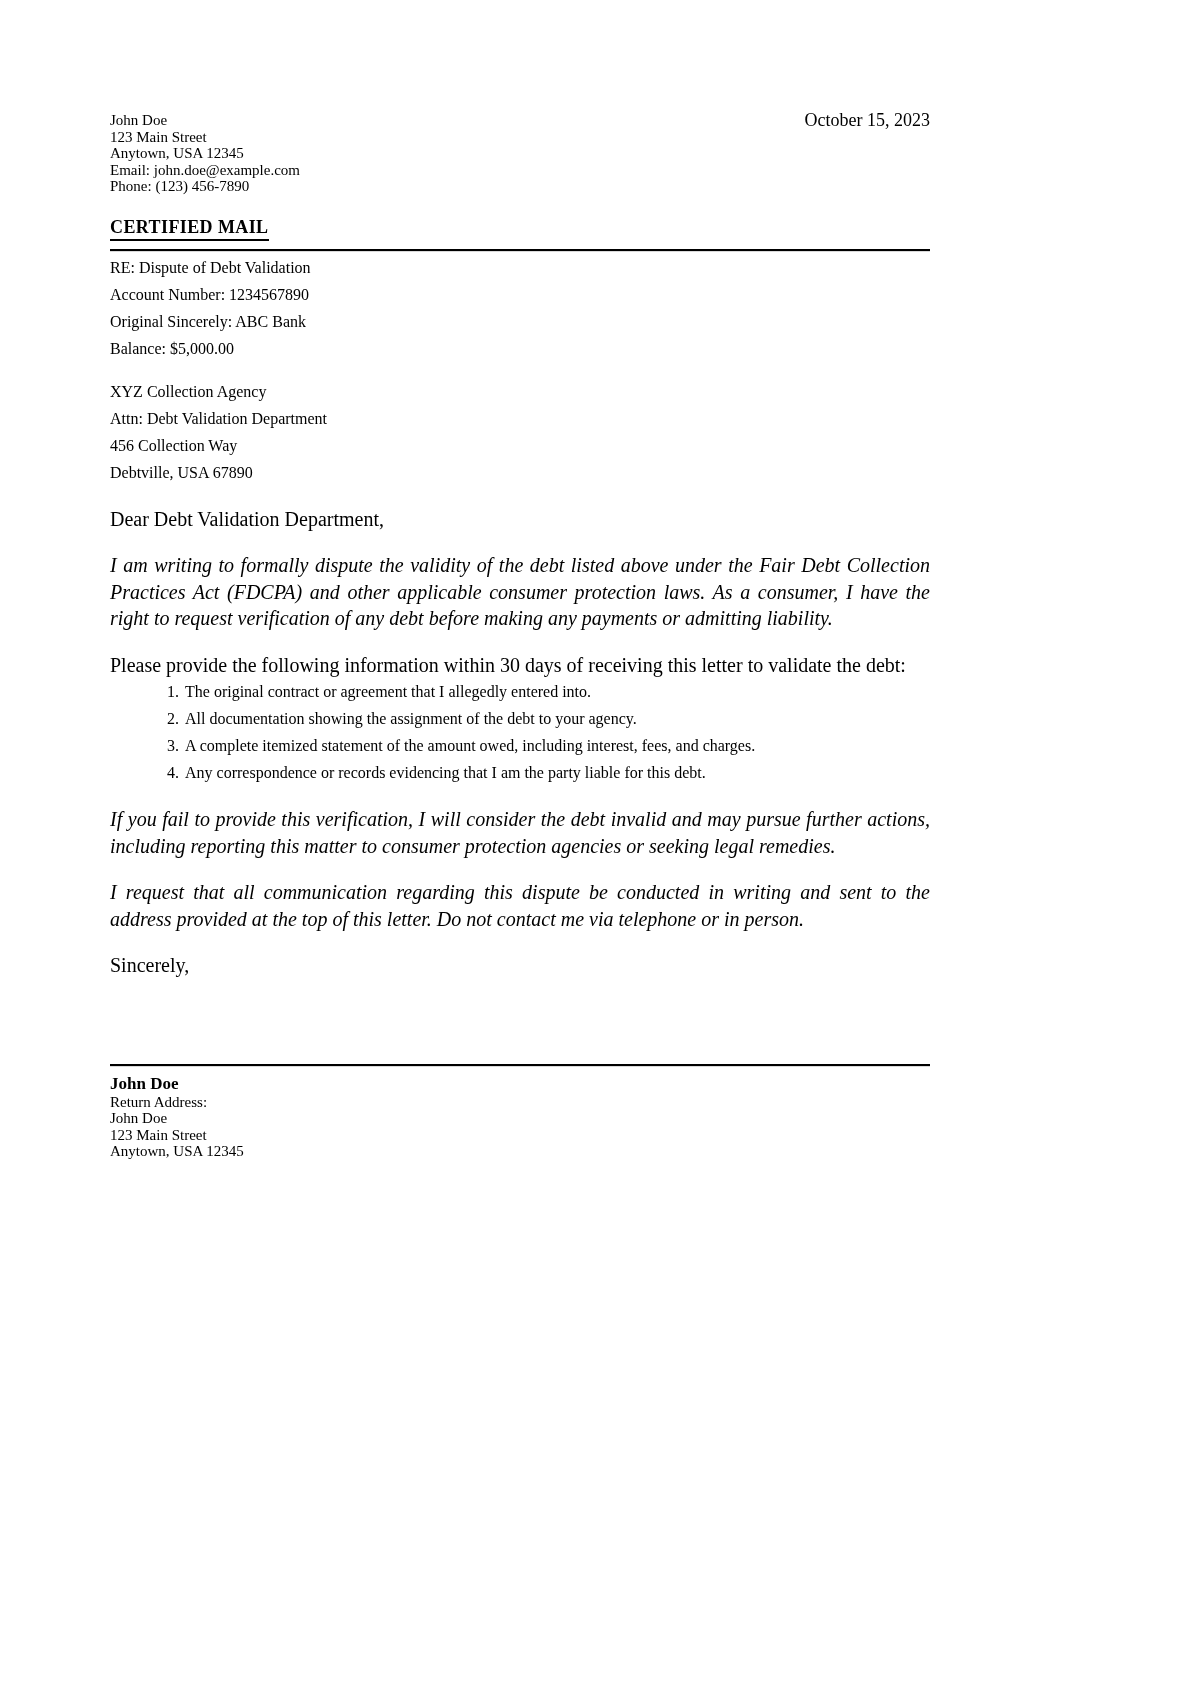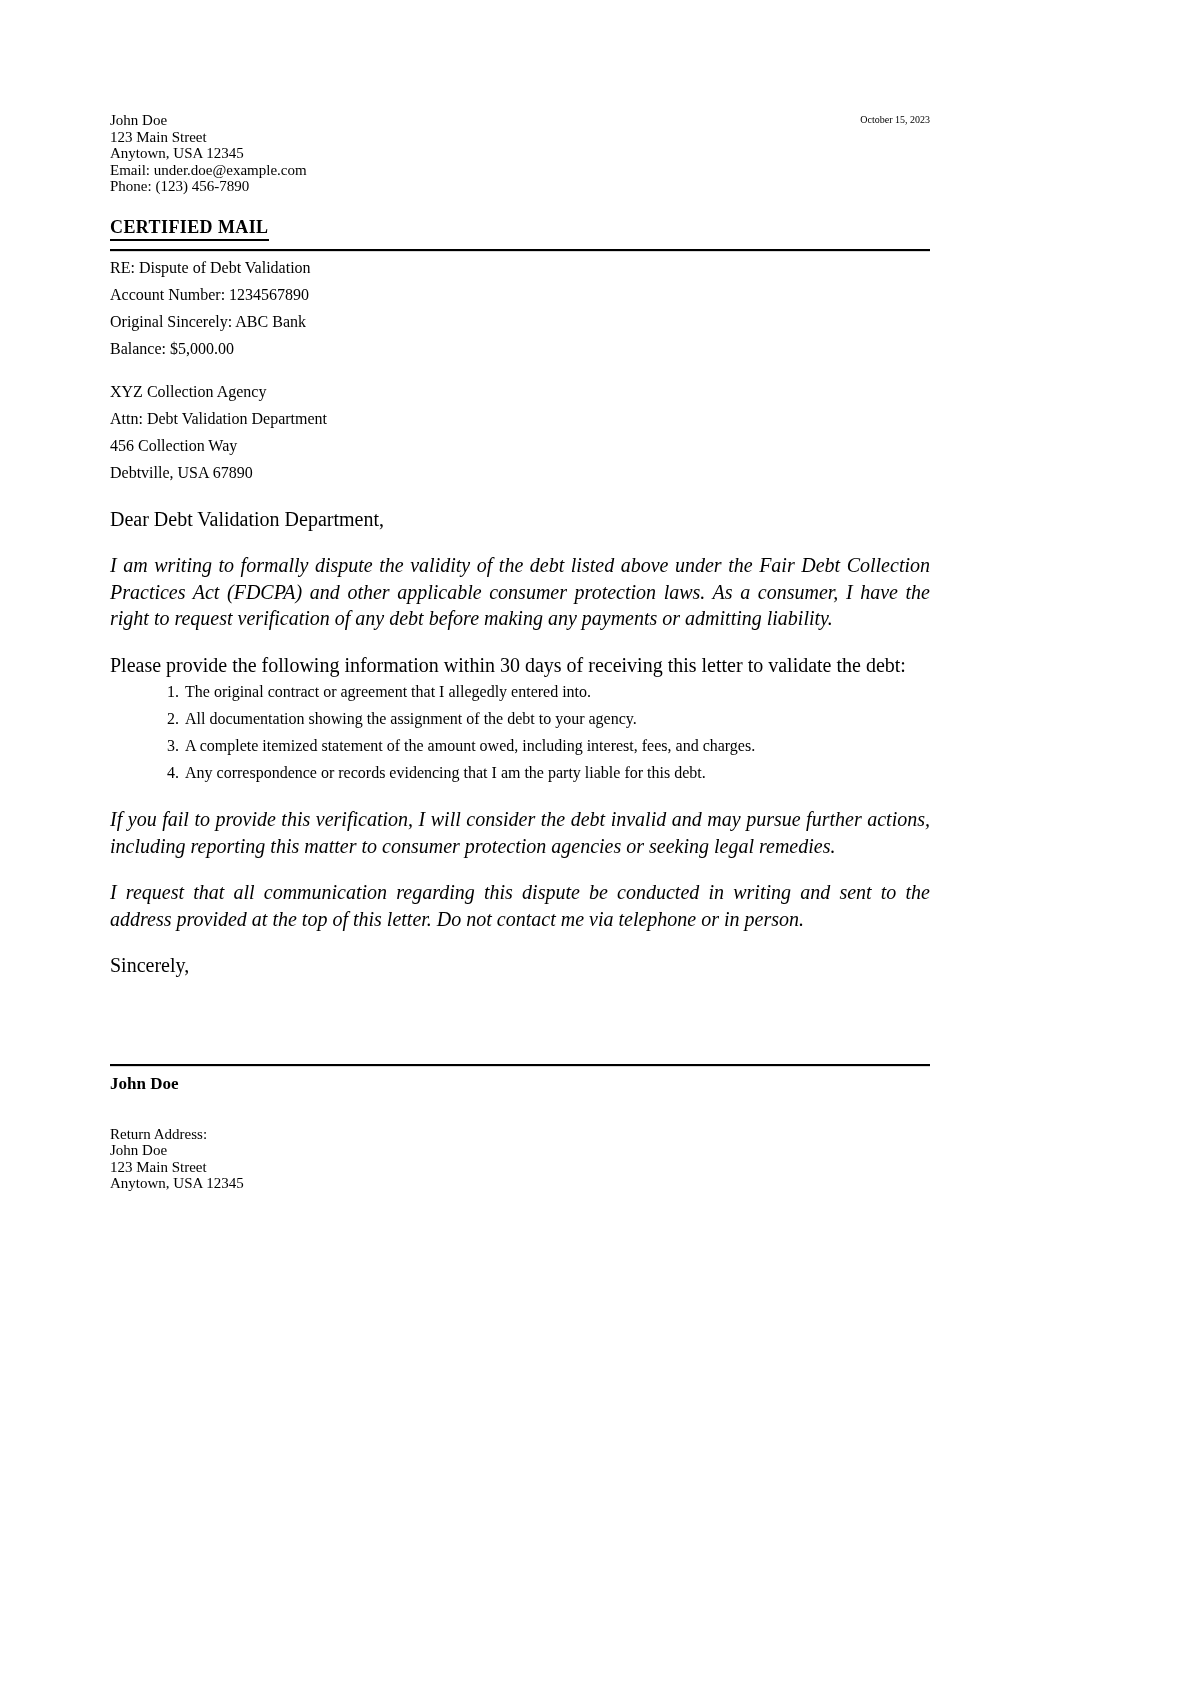--- a/index.html
+++ b/index.html
@@ -22,21 +22,21 @@
     display: flex;
     justify-content: space-between;
     align-items: flex-start;
   }
   .small-lines .line {
     font-size: 15px;
     line-height: 16.5px;
     white-space: nowrap;
   }
   .date {
-    font-size: 10px;
+    font-size: 18px;
     line-height: 16.5px;
     white-space: nowrap;
   }
   
   .heading {
     margin-top: 21px;
     font-size: 18px;
     font-weight: bold;
     letter-spacing: 0.4px;
     line-height: 22px;
@@ -77,33 +77,33 @@
     line-height: 27px;
     padding-left: 2px;
   }
   
   .signature-name {
     margin-top: 6px;
     font-size: 17px;
     font-weight: bold;
     line-height: 21px;
   }
-  .return-address { margin-top: 32px; }
+  .return-address { }
 </style>
 </head>
 <body>
 
 <div class="page">
 
   <header class="header-row">
     <div class="small-lines">
       <div class="line">John Doe</div>
       <div class="line">123 Main Street</div>
       <div class="line">Anytown, USA 12345</div>
-      <div class="line">Email: under.doe@example.com</div>
+      <div class="line">Email: john.doe@example.com</div>
       <div class="line">Phone: (123) 456-7890</div>
     </div>
     <div class="date">October 15, 2023</div>
   </header>
 
   <h1 class="heading"><span class="heading-underline">CERTIFIED MAIL</span></h1>
 
   <hr class="rule header-rule">
 
   <div class="info-block re-block">

